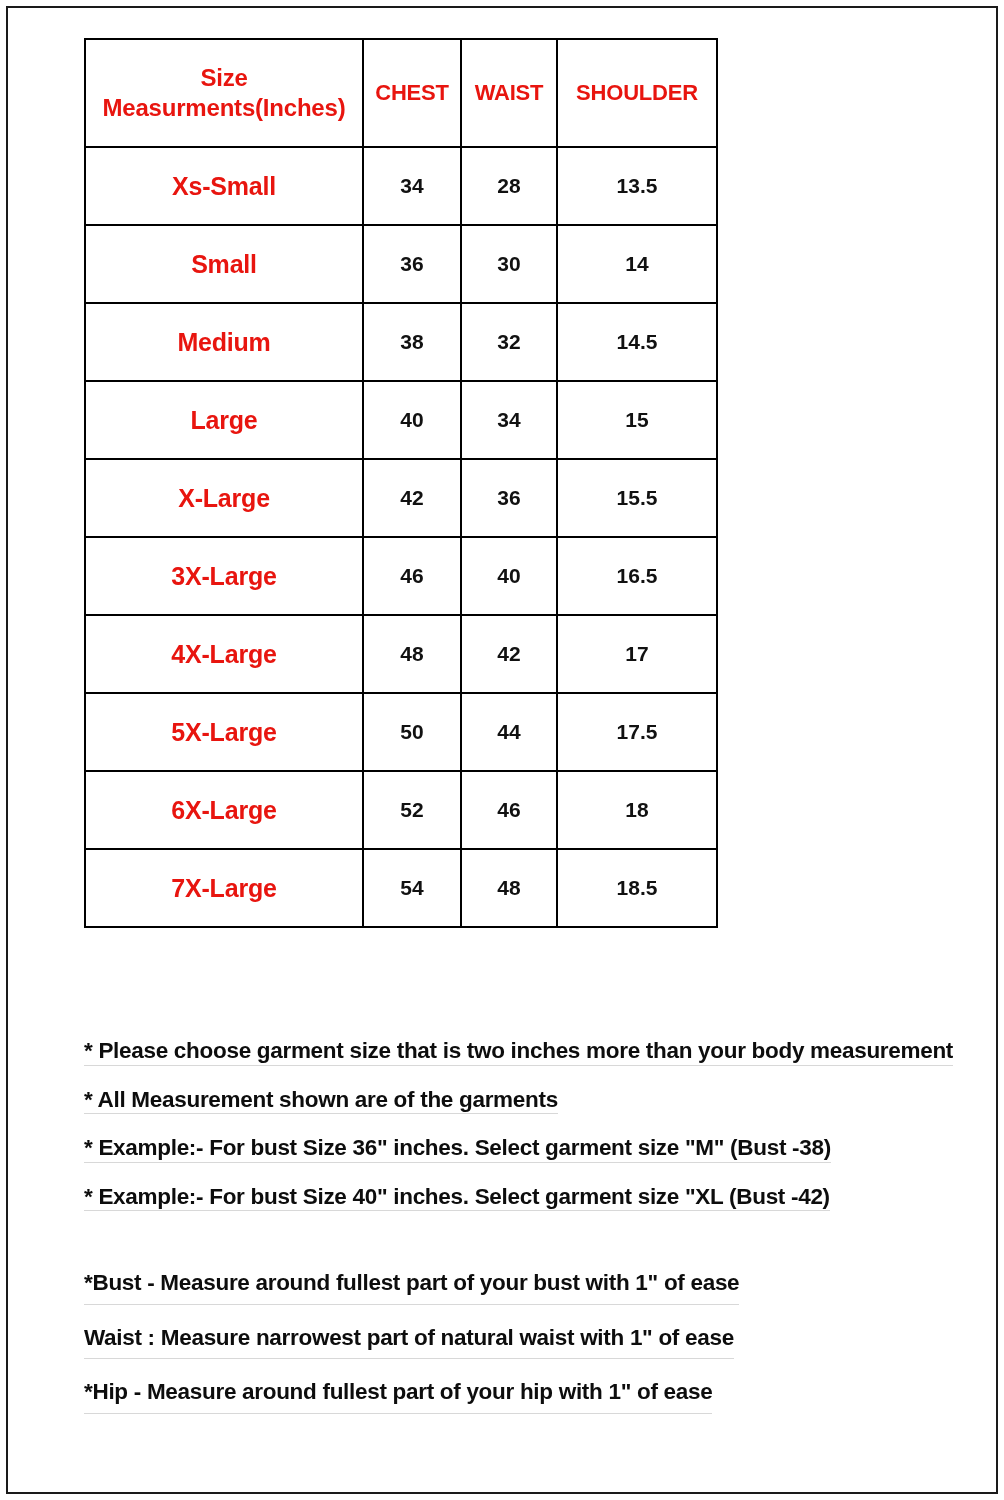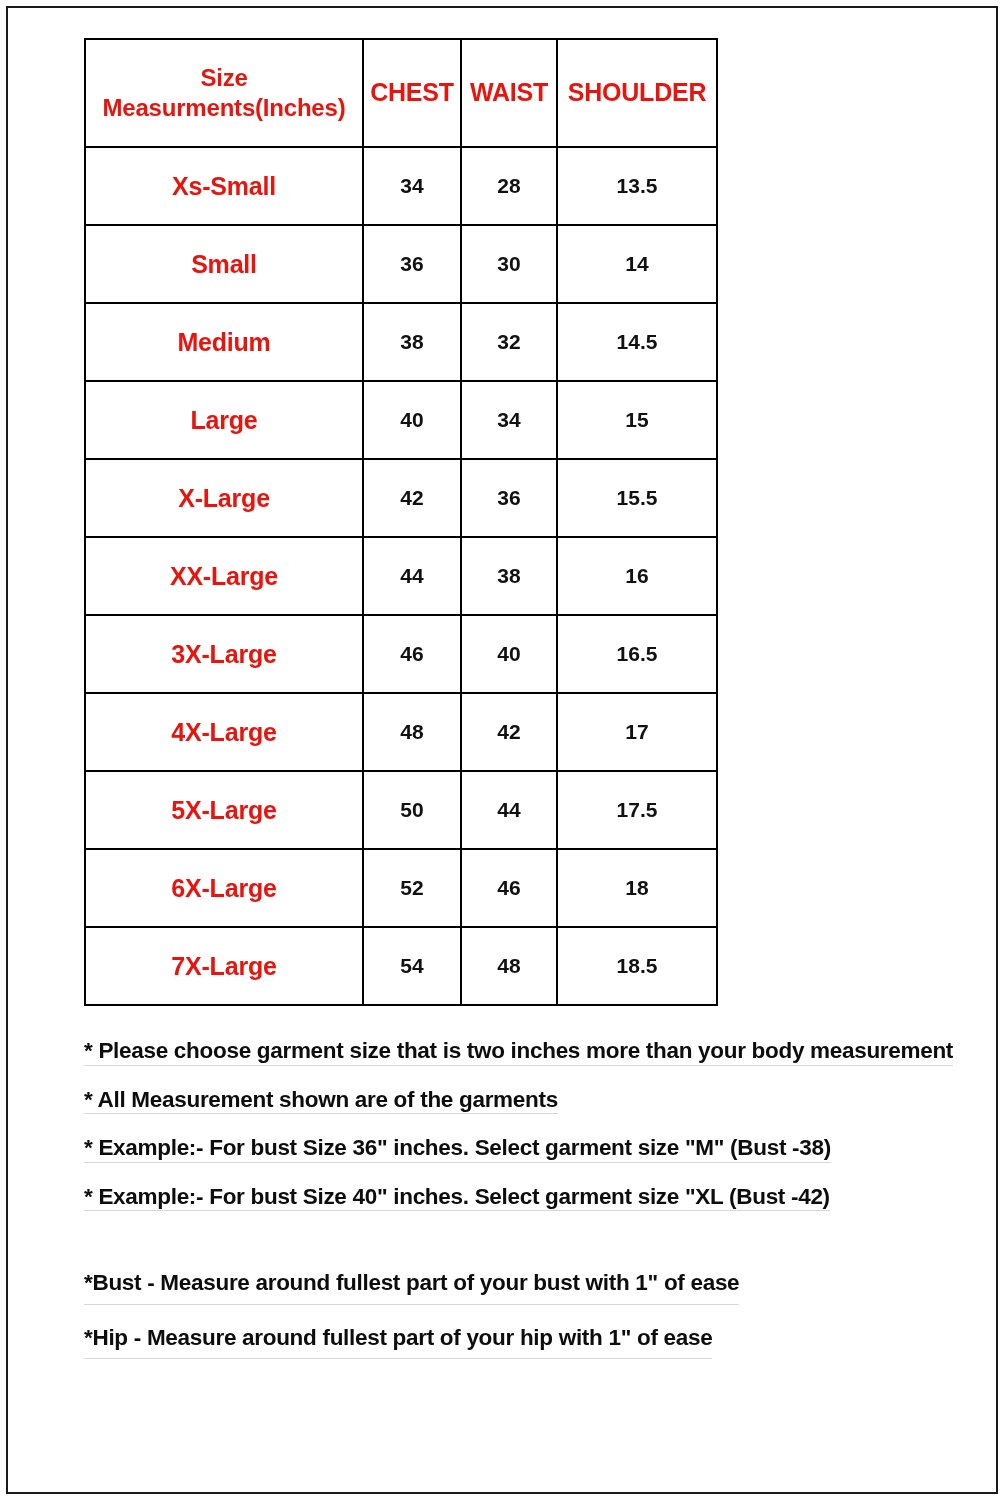--- a/index.html
+++ b/index.html
@@ -62,21 +62,21 @@
   }
   col.c-size { width: 278px; }
   col.c-chest { width: 98px; }
   col.c-waist { width: 96px; }
   col.c-shoulder { width: 160px; }
 
   thead th {
     height: 106px;
     color: #e8150f;
     font-weight: bold;
-    font-size: 25px;
+    font-size: 22px;
     line-height: 1.25;
     letter-spacing: -0.2px;
   }
   thead th.size-head {
     font-size: 24px;
   }
   thead th.size-head .l1 { display: block; }
   thead th.size-head .l2 { display: block; text-align: center; }
 
   tbody td {
@@ -193,26 +193,20 @@
             <td>34</td>
             <td>15</td>
           </tr>
           <tr>
             <td class="size-cell">X-Large</td>
             <td>42</td>
             <td>36</td>
             <td>15.5</td>
           </tr>
           <tr>
-            <td class="size-cell">XX-Large</td>
-            <td>44</td>
-            <td>38</td>
-            <td>16</td>
-          </tr>
-          <tr>
             <td class="size-cell">3X-Large</td>
             <td>46</td>
             <td>40</td>
             <td>16.5</td>
           </tr>
           <tr>
             <td class="size-cell">4X-Large</td>
             <td>48</td>
             <td>42</td>
             <td>17</td>
@@ -252,18 +246,21 @@
       <div class="row-block">
         <p class="note-line">* Example:- For bust Size 40" inches. Select garment size "XL (Bust -42)</p>
       </div>
     </div>
 
     <div id="howto">
       <div class="row-block">
         <p class="howto-line">*Bust - Measure around fullest part of your bust with 1" of ease</p>
       </div>
       <div class="row-block">
+        <p class="howto-line">Waist : Measure narrowest part of natural waist with 1" of ease</p>
+      </div>
+      <div class="row-block">
         <p class="howto-line">*Hip - Measure around fullest part of your hip with 1" of ease</p>
       </div>
     </div>
 
   </div>
 </div>
 
 </body></html>

